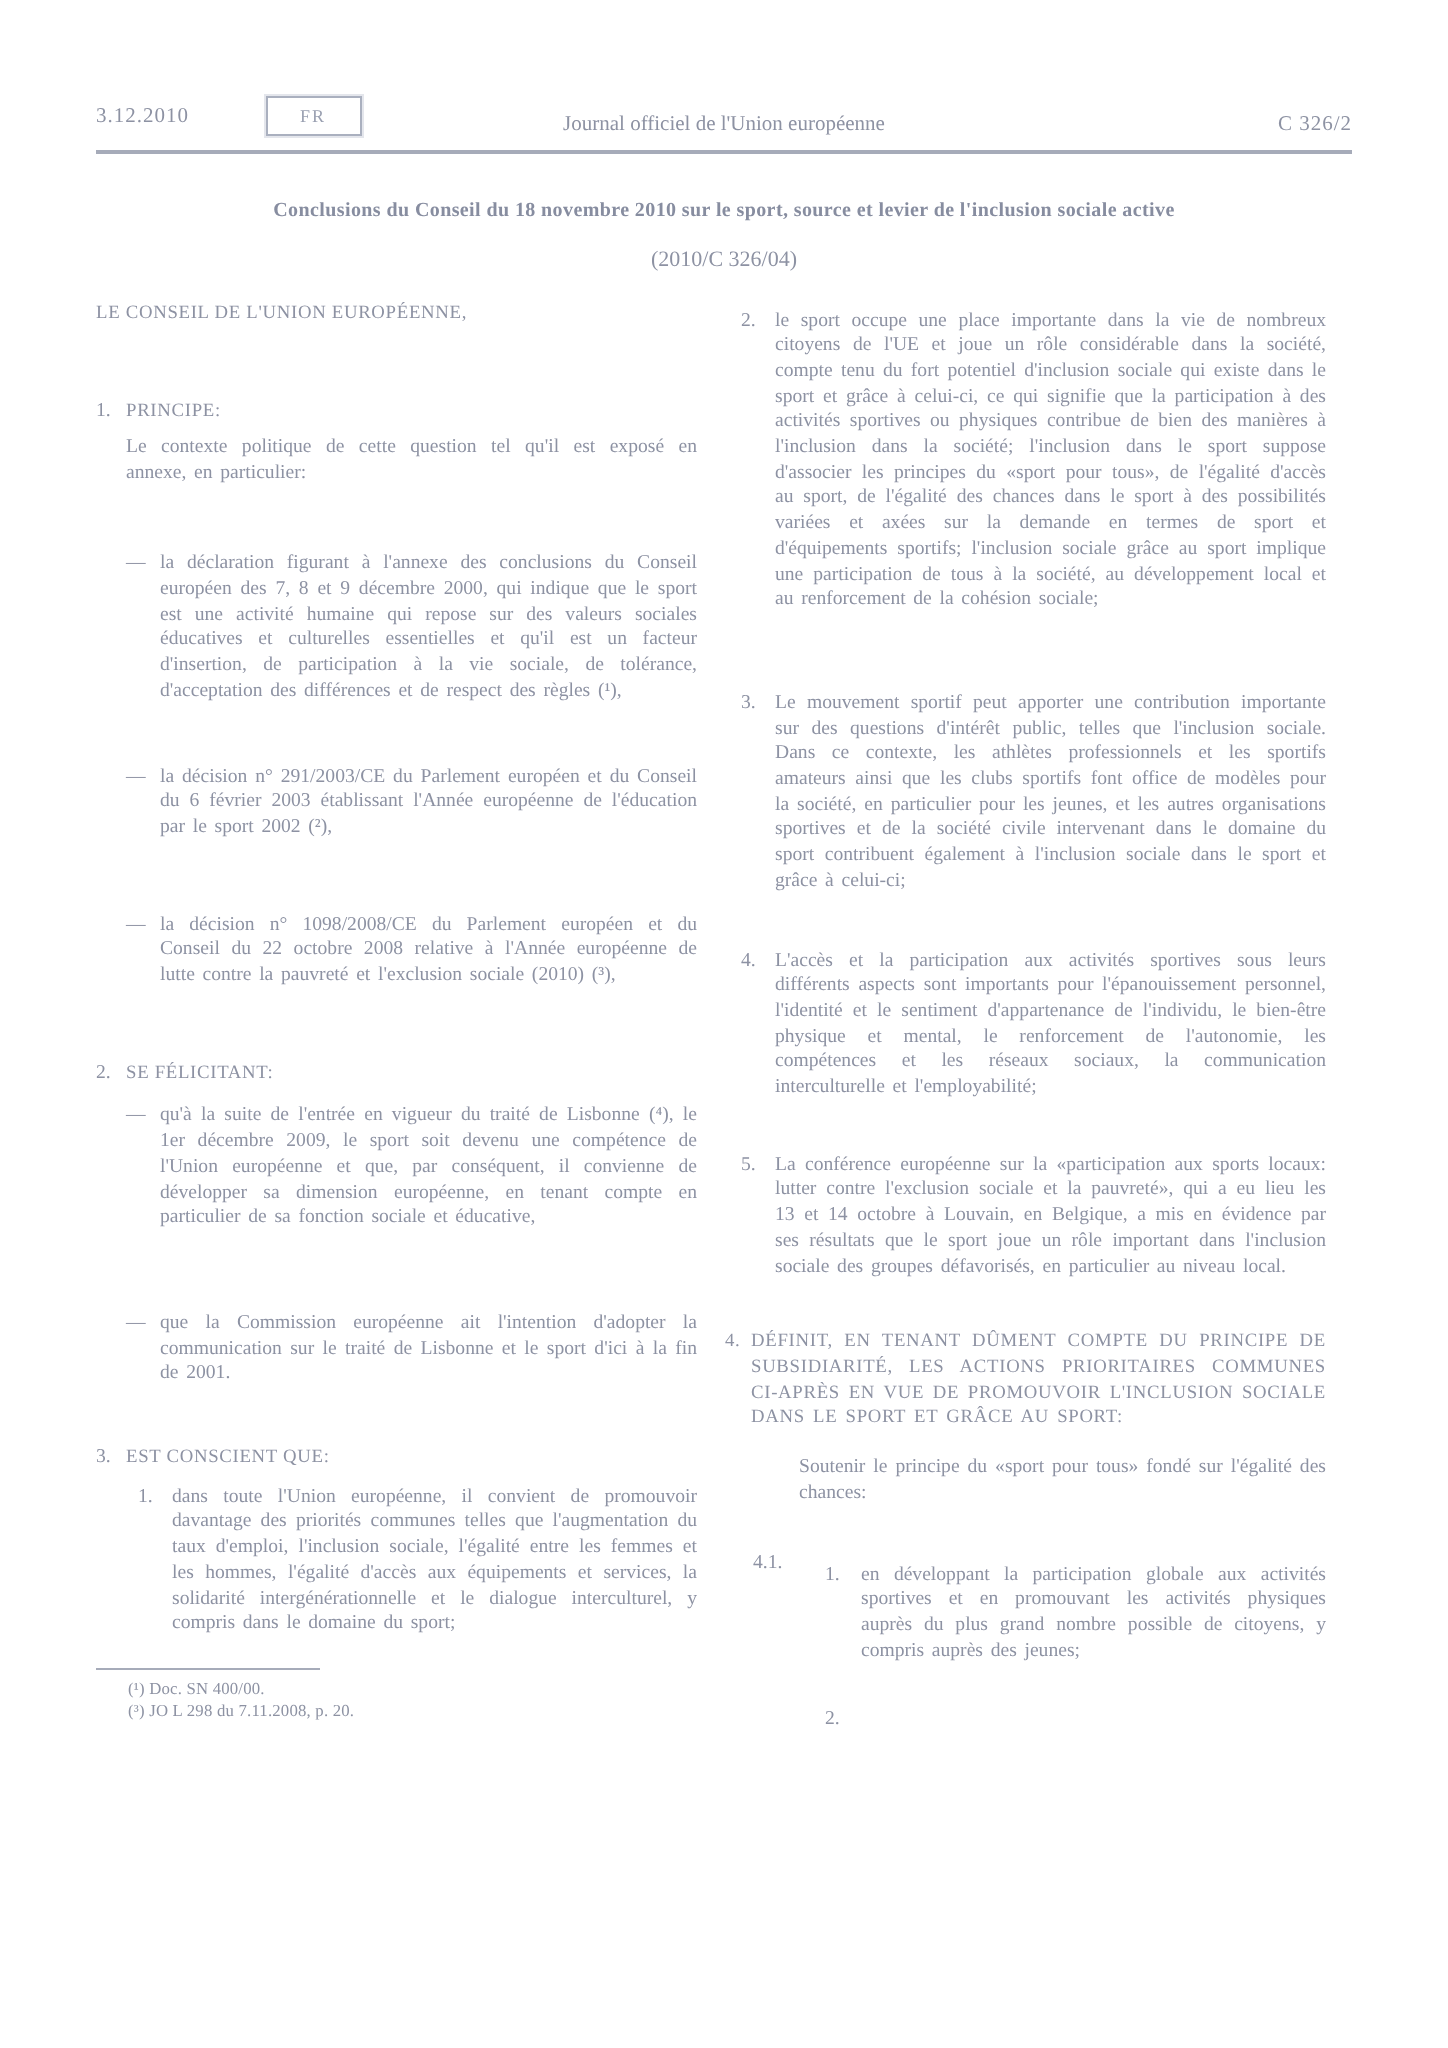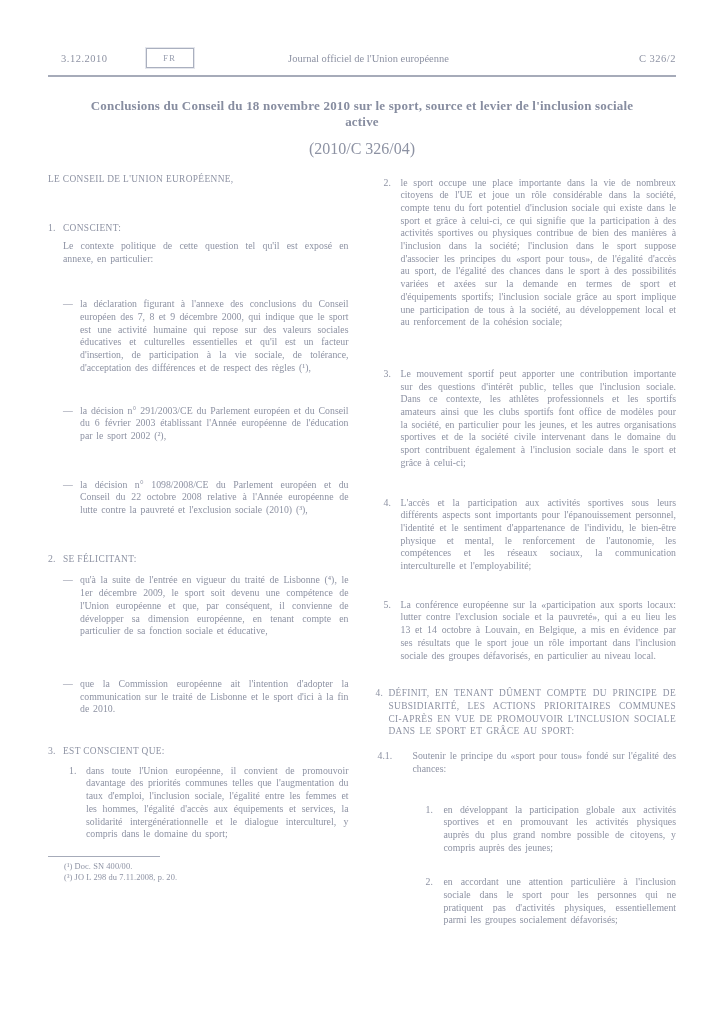--- a/index.html
+++ b/index.html
@@ -8,46 +8,46 @@
     width: 724px;
     height: 1024px;
     background: #ffffff;
     font-family: "Liberation Serif", "DejaVu Serif", serif;
     color: #8d92a3;
     overflow: hidden;
   }
   .content { padding: 48px 48px 0 48px; }
 
   
-  .header { display: flex; align-items: center; font-size: 10.5px; margin-left: 13px; }
+  .header { display: flex; align-items: flex-end; font-size: 10.5px; }
   .h-left  { width: 200px; display: flex; align-items: center; }
   .h-center{ flex: 1; text-align: center; }
   .h-right { width: 200px; text-align: right; letter-spacing: 0.5px; }
   .h-date { letter-spacing: 0.5px; }
   .lang-badge {
     margin-left: 38px;
     width: 46px; height: 18px;
     border: 1px solid #aab0bf;
     box-shadow: 0 0 0 1px #e4e6ec;
     display: flex; align-items: center; justify-content: center;
     font-size: 9px; color: #9ba1b2; letter-spacing: 1px;
   }
   .header-rule { margin-top: 7px; height: 1.5px; background: #a6abb9; }
 
   
   .title-block { margin-top: 21px; text-align: center; }
   .doc-title {
-    font-weight: bold; font-size: 13px; line-height: 16px;
+    font-weight: bold; font-size: 10px; line-height: 16px;
     color: #878da0; letter-spacing: 0.2px;
     padding: 0 40px;
   }
-  .doc-ref { margin-top: 10px; font-size: 16px; color: #8d92a3; }
-
-  
-  .columns { margin-top: 15px; display: flex; gap: 27px; }
+  .doc-ref { margin-top: 10px; font-size: 11px; color: #8d92a3; }
+
+  
+  .columns { margin-top: 15px; display: flex; gap: 14px; }
   .col { width: 300.5px; font-size: 9.8px; line-height: 12.7px; }
   .par { text-align: justify; word-spacing: 1.4px; }
 
   .smallcaps { font-size: 9.4px; letter-spacing: 0.35px; }
 
   .sec-heading { position: relative; padding-left: 15px; }
   .sec-heading .num { position: absolute; left: 0; font-size: 9.8px; letter-spacing: 0; }
 
   .intro-par { padding-left: 15px; }
 
@@ -57,21 +57,21 @@
   .num-item-left { position: relative; padding-left: 38px; }
   .num-item-left .num { position: absolute; left: 21px; }
 
   .num-item-right { position: relative; padding-left: 25px; }
   .num-item-right .num { position: absolute; left: 8px; }
 
   .sec4-heading { position: relative; padding-left: 13px; }
   .sec4-heading .num { position: absolute; left: 0; }
 
   .sub41 { position: relative; padding-left: 37px; }
-  .sub41 .num { position: absolute; left: 2px; }
+  .sub41 .num { position: absolute; left: 14px; margin-top: 48px; }
 
   .point-item { position: relative; padding-left: 68px; }
   .point-item .num { position: absolute; left: 50px; }
 
   
   .footnotes { margin-top: 15px; }
   .footnote-rule { width: 112px; height: 1px; background: #a6abb9; margin-bottom: 5px; }
   .footnote { font-size: 8.4px; line-height: 10.8px; color: #8d92a3; letter-spacing: 0.1px; margin-left: 16px; }
 
   
@@ -118,21 +118,21 @@
     </div>
 
     <div class="columns">
 
       <div class="col">
 
         <div class="smallcaps m-preamble">LE CONSEIL DE L'UNION EUROPÉENNE,</div>
 
         <div class="sec-heading smallcaps m-s1head">
           <span class="num">1.</span>
-          <span>CONSCIENT:</span>
+          <span>PRINCIPE:</span>
         </div>
 
         <div class="par intro-par m-s1intro">Le contexte politique de cette question tel qu'il est exposé en annexe, en particulier:</div>
 
         <div class="par dash-item m-d1">
           <span class="dash">—</span>
           <span>la déclaration figurant à l'annexe des conclusions du Conseil européen des 7, 8 et 9 décembre 2000, qui indique que le sport est une activité humaine qui repose sur des valeurs sociales éducatives et culturelles essentielles et qu'il est un facteur d'insertion, de participation à la vie sociale, de tolérance, d'acceptation des différences et de respect des règles (¹),</span>
         </div>
 
         <div class="par dash-item m-d2">
@@ -150,21 +150,21 @@
           <span>SE FÉLICITANT:</span>
         </div>
 
         <div class="par dash-item m-s2d1">
           <span class="dash">—</span>
           <span>qu'à la suite de l'entrée en vigueur du traité de Lisbonne (⁴), le 1er décembre 2009, le sport soit devenu une compétence de l'Union européenne et que, par conséquent, il convienne de développer sa dimension européenne, en tenant compte en particulier de sa fonction sociale et éducative,</span>
         </div>
 
         <div class="par dash-item m-s2d2">
           <span class="dash">—</span>
-          <span>que la Commission européenne ait l'intention d'adopter la communication sur le traité de Lisbonne et le sport d'ici à la fin de 2010.</span>
+          <span>que la Commission européenne ait l'intention d'adopter la communication sur le traité de Lisbonne et le sport d'ici à la fin de 2001.</span>
         </div>
 
         <div class="sec-heading smallcaps m-s3head">
           <span class="num">3.</span>
           <span>EST CONSCIENT QUE:</span>
         </div>
 
         <div class="par num-item-left m-s3item">
           <span class="num">1.</span>
           <span>dans toute l'Union européenne, il convient de promouvoir davantage des priorités communes telles que l'augmentation du taux d'emploi, l'inclusion sociale, l'égalité entre les femmes et les hommes, l'égalité d'accès aux équipements et services, la solidarité intergénérationnelle et le dialogue interculturel, y compris dans le domaine du sport;</span>
@@ -210,19 +210,18 @@
           <span>Soutenir le principe du «sport pour tous» fondé sur l'égalité des chances:</span>
         </div>
 
         <div class="par point-item m-p1">
           <span class="num">1.</span>
           <span>en développant la participation globale aux activités sportives et en promouvant les activités physiques auprès du plus grand nombre possible de citoyens, y compris auprès des jeunes;</span>
         </div>
 
         <div class="par point-item m-p2">
           <span class="num">2.</span>
-          <span>en accordant une attention particulière à l'inclusion sociale dans le sport pour les personnes qui ne pratiquent pas d'activités physiques, essentiellement parmi les groupes socialement défavorisés;</span>
         </div>
 
       </div>
     </div>
   </div>
 </div>
 
 </body></html>

